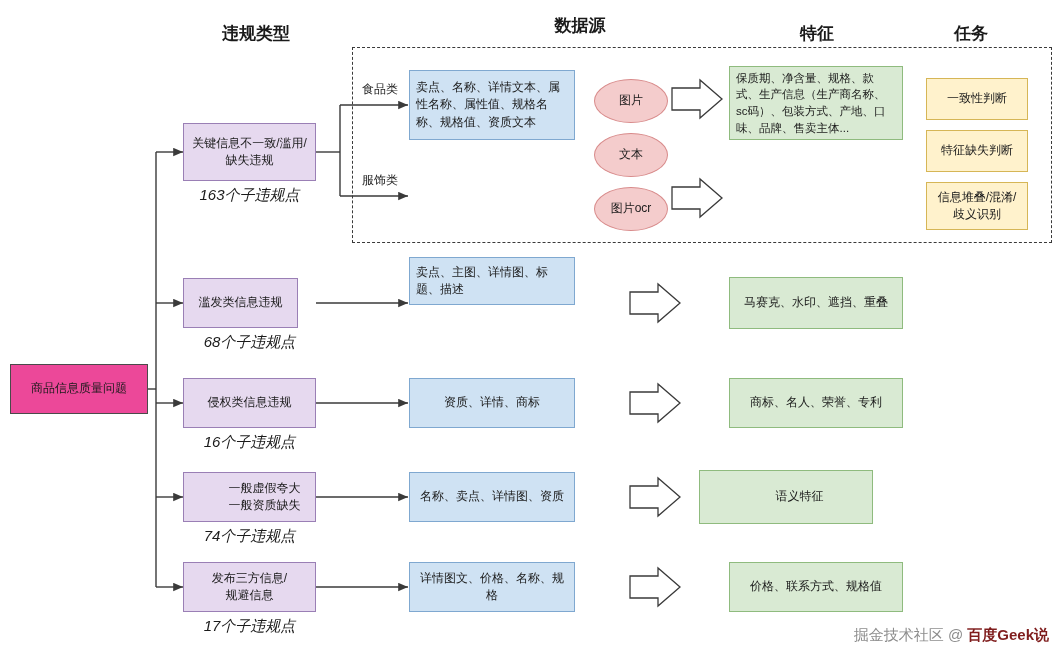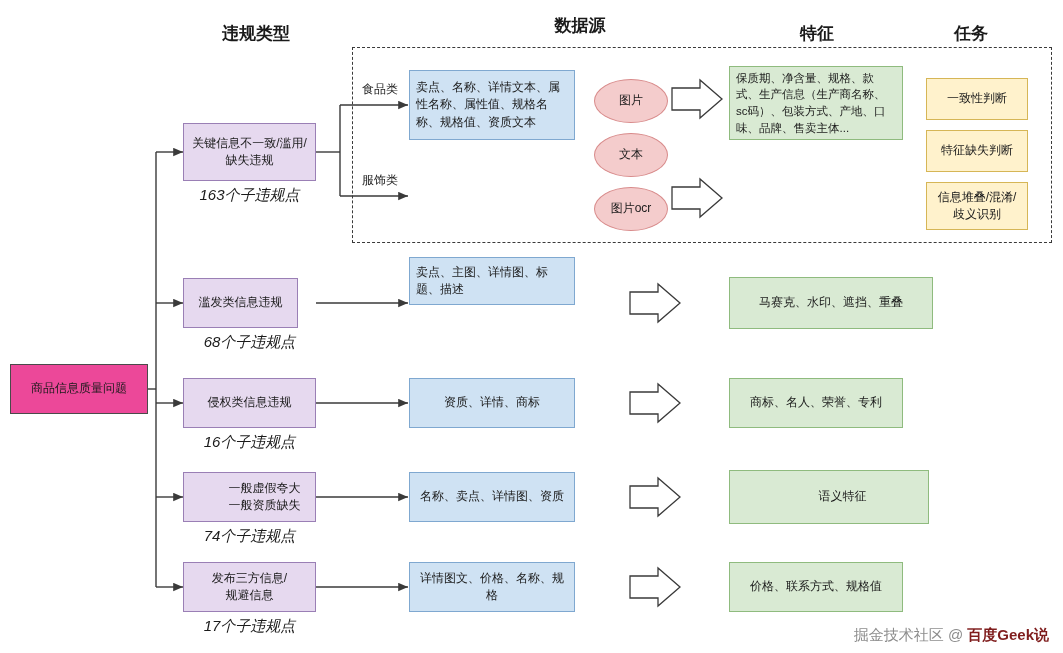--- a/index.html
+++ b/index.html
@@ -95,23 +95,23 @@
   <div class="box b-blue" style="left:409px;top:257px;width:166px;height:48px;text-align:left;justify-content:flex-start;">卖点、主图、详情图、标题、描述</div>
   <div class="box b-blue" style="left:409px;top:378px;width:166px;height:50px;">资质、详情、商标</div>
   <div class="box b-blue" style="left:409px;top:472px;width:166px;height:50px;">名称、卖点、详情图、资质</div>
   <div class="box b-blue" style="left:409px;top:562px;width:166px;height:50px;">详情图文、价格、名称、规格</div>
 
   <div class="box b-pink" style="left:594px;top:79px;width:74px;height:44px;">图片</div>
   <div class="box b-pink" style="left:594px;top:133px;width:74px;height:44px;">文本</div>
   <div class="box b-pink" style="left:594px;top:187px;width:74px;height:44px;">图片ocr</div>
 
   <div class="box b-green" style="left:729px;top:66px;width:174px;height:74px;text-align:left;justify-content:flex-start;font-size:11.5px;">保质期、净含量、规格、款式、生产信息（生产商名称、sc码）、包装方式、产地、口味、品牌、售卖主体...</div>
-  <div class="box b-green" style="left:729px;top:277px;width:204px;height:52px;">马赛克、水印、遮挡、重叠</div>
+  <div class="box b-green" style="left:729px;top:277px;width:174px;height:52px;">马赛克、水印、遮挡、重叠</div>
   <div class="box b-green" style="left:729px;top:378px;width:174px;height:50px;">商标、名人、荣誉、专利</div>
-  <div class="box b-green" style="left:729px;top:470px;width:200px;height:54px;padding-left:33px;">语义特征</div>
+  <div class="box b-green" style="left:699px;top:470px;width:174px;height:54px;padding-left:33px;">语义特征</div>
   <div class="box b-green" style="left:729px;top:562px;width:174px;height:50px;">价格、联系方式、规格值</div>
 
   <div class="box b-yellow" style="left:926px;top:78px;width:102px;height:42px;">一致性判断</div>
   <div class="box b-yellow" style="left:926px;top:130px;width:102px;height:42px;">特征缺失判断</div>
   <div class="box b-yellow" style="left:926px;top:182px;width:102px;height:48px;">信息堆叠/混淆/歧义识别</div>
 
   <div class="wm">
     <span>掘金技术社区 @ </span><b>百度Geek说</b>
   </div>
 

